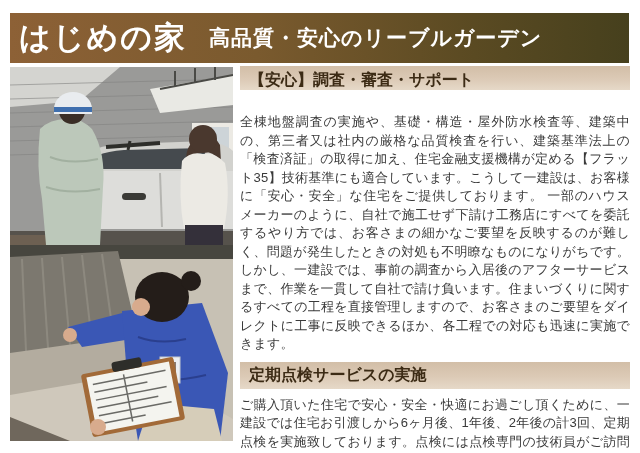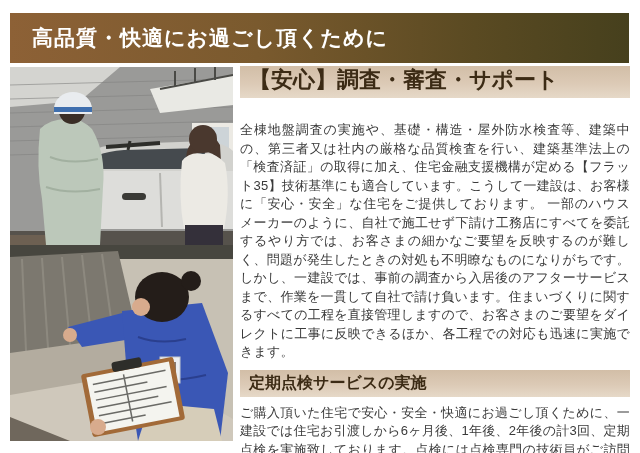--- a/index.html
+++ b/index.html
@@ -23,36 +23,37 @@
     letter-spacing:1px; white-space:nowrap;
   }
   
   .photo-col { position:absolute; left:10px; top:67px; width:223px; }
   .photo { display:block; }
   
   .text-col { position:absolute; left:240px; top:66px; width:390px; }
   .band {
     background:linear-gradient(180deg,#d2bea7 0%, #dccab6 55%, #e6d9c8 100%);
     color:#3c2b15; font-family:"Liberation Serif", serif; font-weight:bold;
-    font-size:22px; line-height:21px; padding:3px 8px 8px 9px;
+    font-size:16px; line-height:21px; padding:3px 8px 0 9px;
   }
   .band2 { margin-top:8px; font-size:16px; line-height:20px; padding:3px 24px 4px 9px; }
   .body-text {
     font-size:13px; line-height:18.5px; color:#3a3a3a; text-align:justify;
     margin-top:23px; letter-spacing:0.2px;
   }
   .body-text.second { margin-top:7px; }
 </style>
 </head>
 <body>
 
 <div class="page">
 
   <header class="title-bar">
-    <span class="tagline">高品質・快適にお過ごし頂くために</span>
+    <span class="brand">はじめの家</span>
+    <span class="tagline">高品質・安心のリーブルガーデン</span>
   </header>
 
   <aside class="photo-col">
 
     <svg class="photo" width="223" height="178" viewBox="0 0 223 178">
       <rect x="0" y="0" width="223" height="178" fill="#9a9a98"></rect>
       <polygon points="0,0 110,0 70,34 0,40" fill="#d4d4d0"></polygon>
       <g stroke="#828280" stroke-width="1" opacity="0.6">
         <line x1="0" y1="18" x2="223" y2="12"></line>
           <line x1="0" y1="32" x2="223" y2="26"></line>

